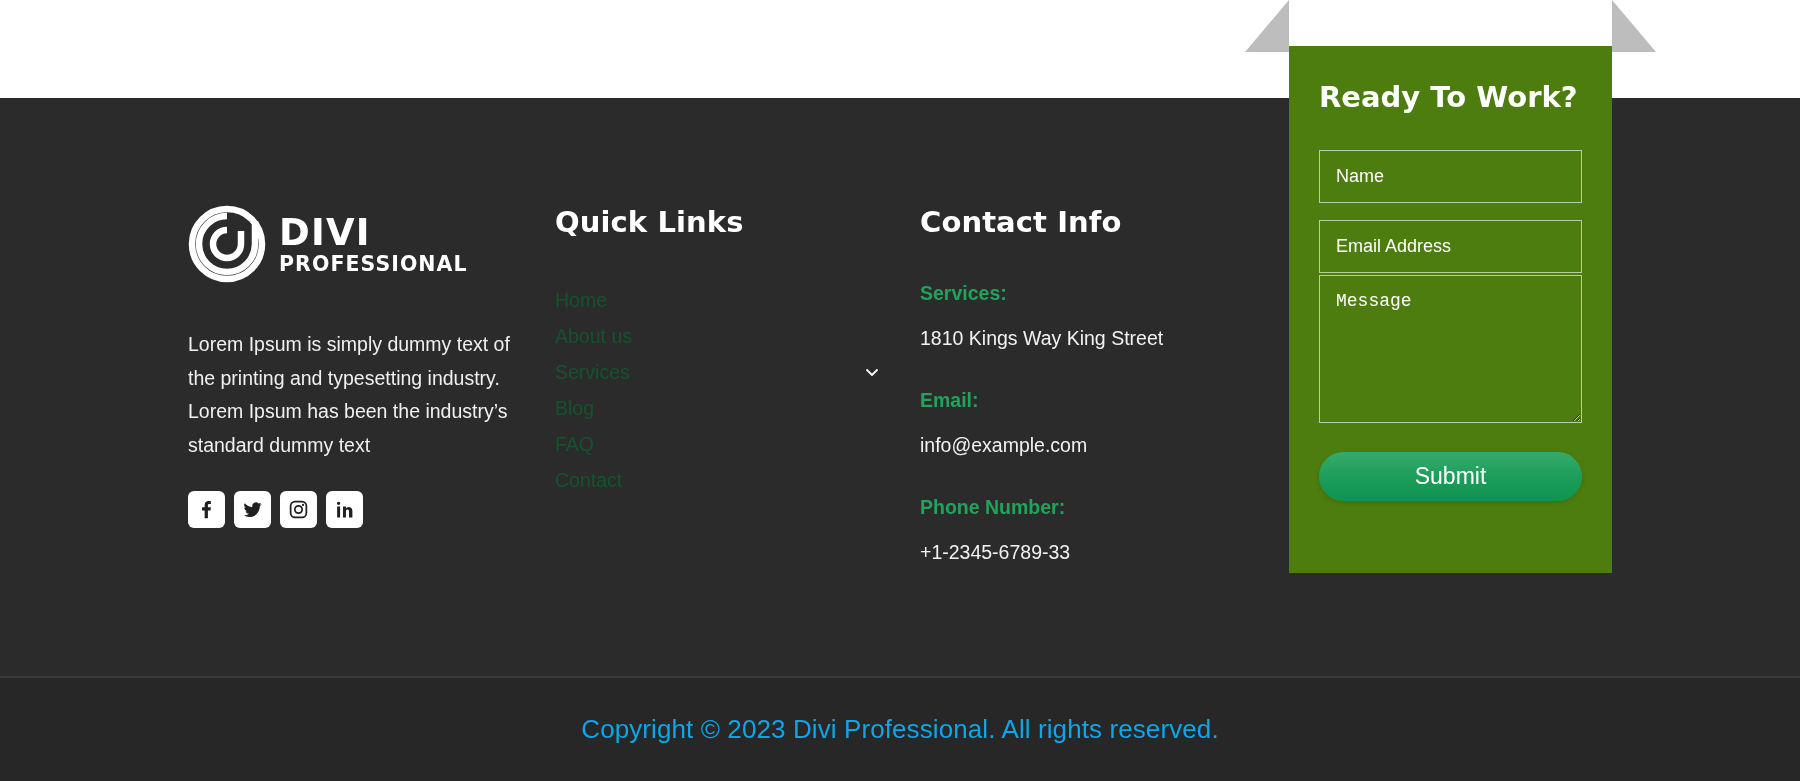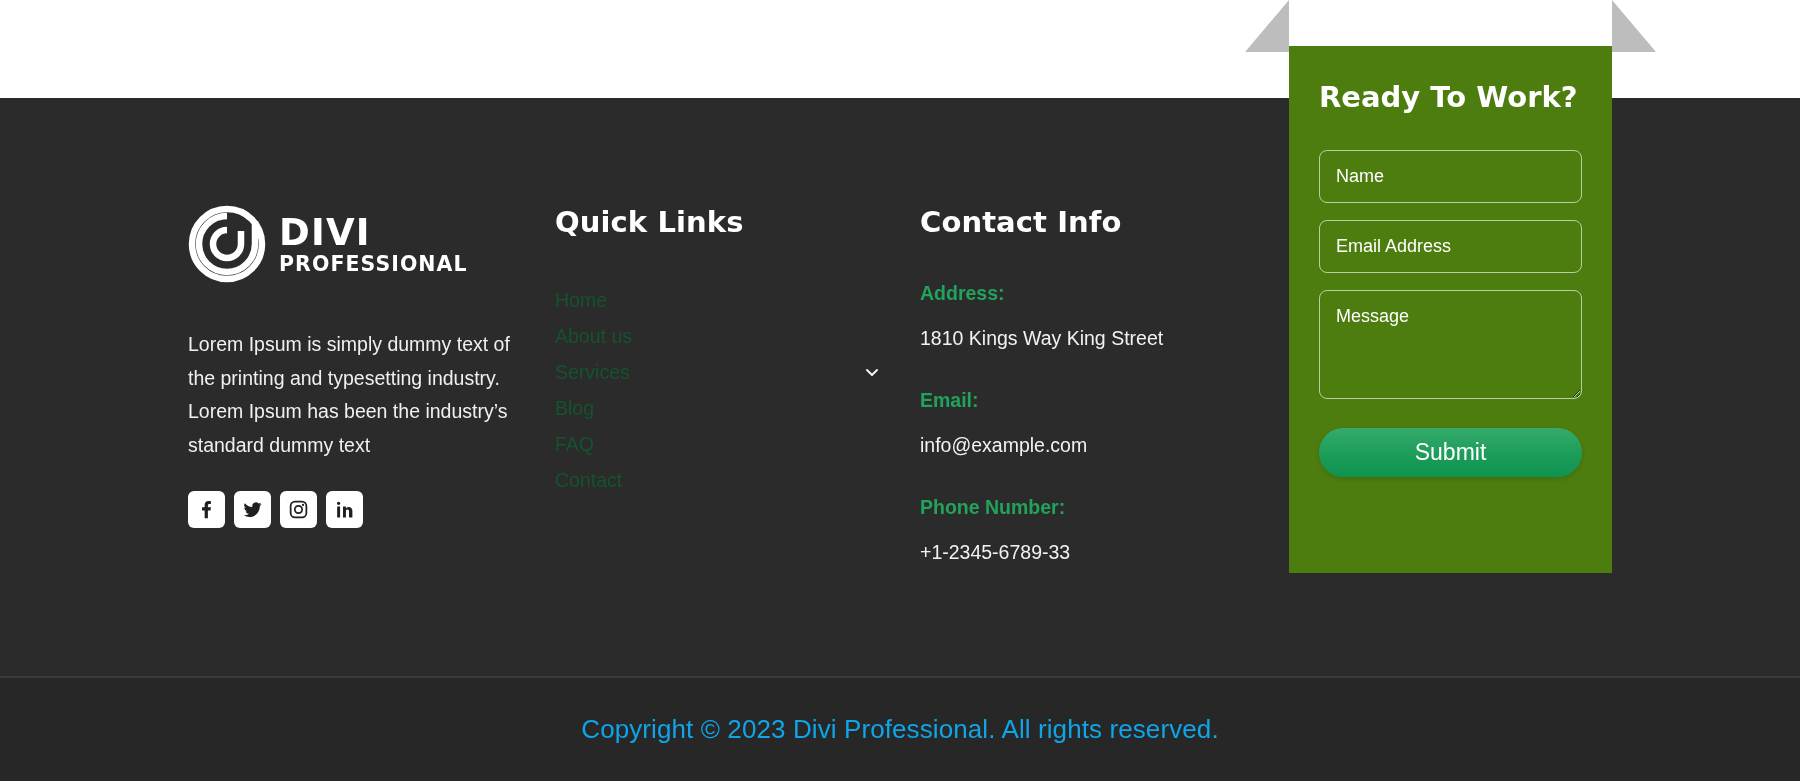--- a/index.html
+++ b/index.html
@@ -216,30 +216,31 @@
     width: 100%;
     box-sizing: border-box;
     background: transparent;
     border: 1px solid rgba(255,255,255,0.62);
     color: #ffffff;
     font-size: 18px;
     font-family: "Liberation Sans", sans-serif;
     padding: 14px 16px;
     outline: none;
     display: block;
-    border-radius: 8px;
+    border-radius: 0;
   }
   .field::placeholder { color: #ffffff; opacity: 1; }
   .field.name    { height: 53px; }
   .field.email   { height: 53px; margin-top: 17px; }
   .field.message {
-    height: 109px;
-    margin-top: 17px;
+    height: 148px;
+    margin-top: 2px;
     resize: vertical;
     line-height: 1.3;
+    font-family: Liberation Mono, monospace;
   }
 
   .submit-btn {
     display: block;
     width: 100%;
     box-sizing: border-box;
     margin-top: 29px;
     height: 49px;
     border: none;
     border-radius: 26px;
@@ -337,21 +338,21 @@
       <li class="link-item">
         <span>Contact</span>
       </li>
     </ul>
   </div>
 
   <div class="col" id="col-contact">
     <h3 class="col-title">Contact Info</h3>
 
     <div class="contact-block">
-      <p class="contact-label">Address:</p>
+      <p class="contact-label">Services:</p>
       <p class="contact-value">1810 Kings Way King Street</p>
     </div>
 
     <div class="contact-block">
       <p class="contact-label">Email:</p>
       <p class="contact-value">info@example.com</p>
     </div>
 
     <div class="contact-block">
       <p class="contact-label">Phone Number:</p>

